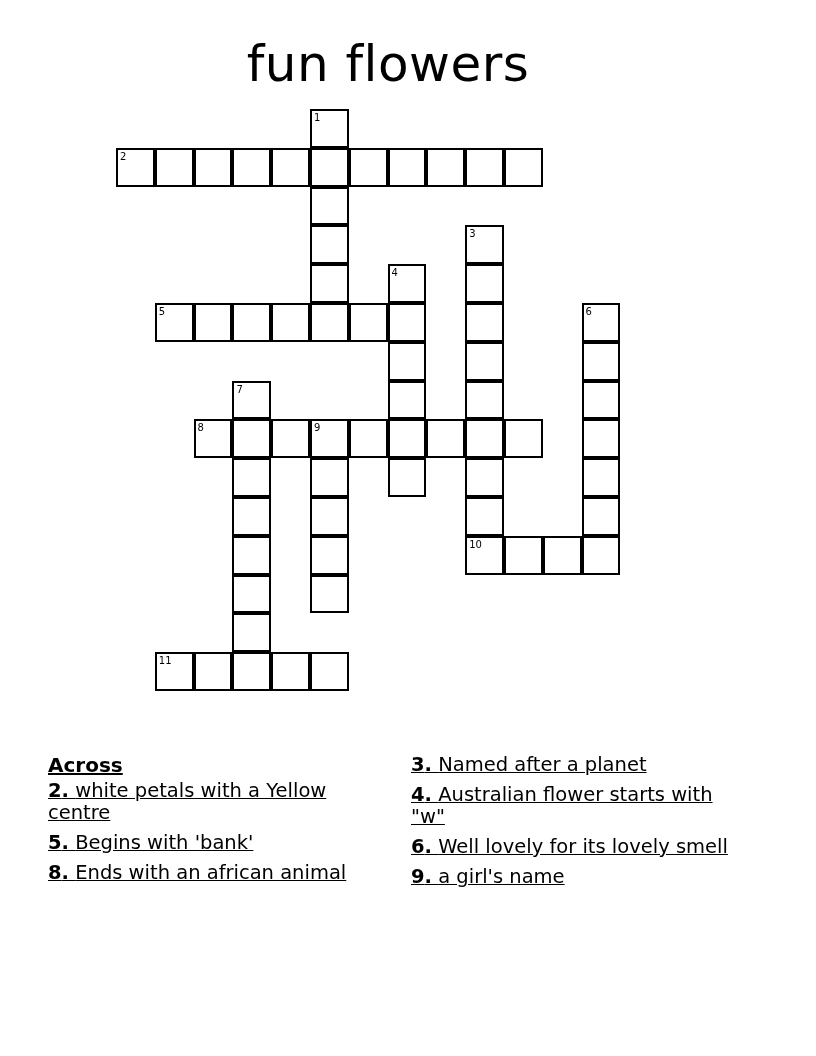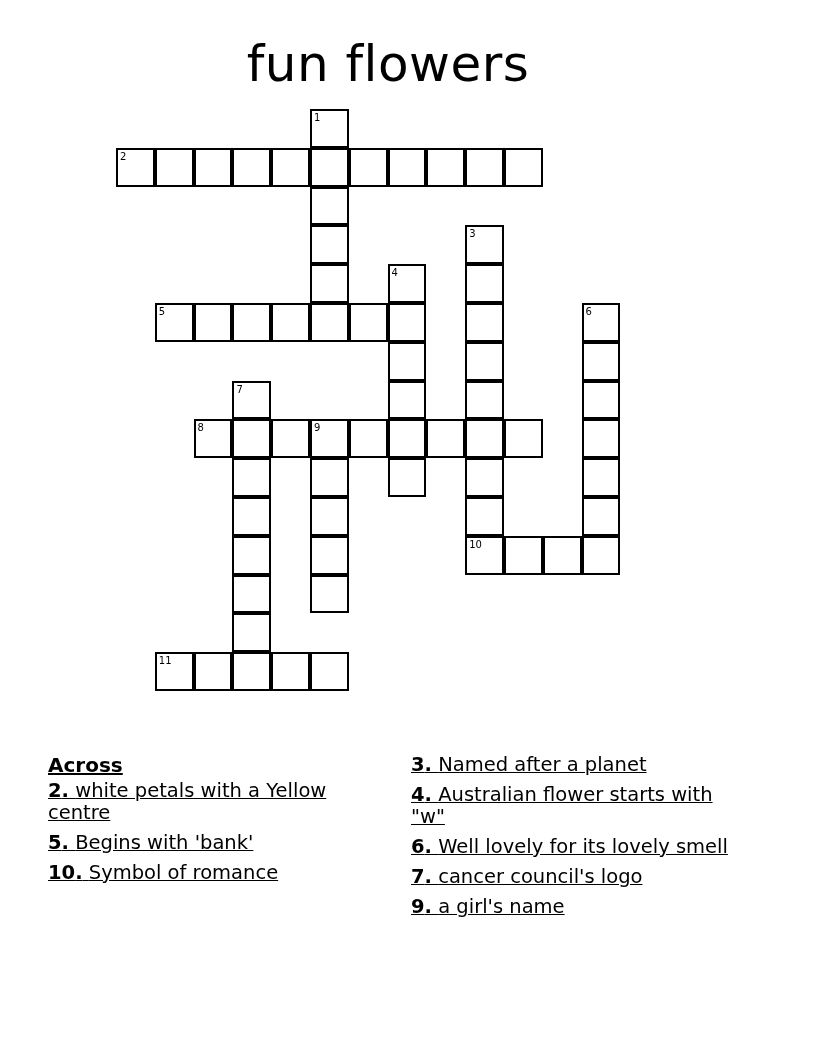--- a/index.html
+++ b/index.html
@@ -109,22 +109,21 @@
     </div>
     <div class="cell" style="left: 77.6px; top: 543.2px;"></div>
     <div class="cell" style="left: 155.2px; top: 543.2px;"></div>
     <div class="cell" style="left: 194px; top: 543.2px;"></div>
   </div>
 
 <div class="clues across">
   <h3>Across</h3>
   <div class="clue"><b>2</b><b>.</b> <span>white petals with a Yellow centre</span></div>
   <div class="clue"><b>5</b><b>.</b> <span>Begins with 'bank'</span></div>
-  <div class="clue"><b>10</b><b>.</b> <span>Symbol of romance</span></div>
+  <div class="clue"><b>8</b><b>.</b> <span>Ends with an african animal</span></div>
 </div>
 
 <div class="clues down">
   <div class="clue"><b>3</b><b>.</b> <span>Named after a planet</span></div>
   <div class="clue"><b>4</b><b>.</b> <span>Australian flower starts with "w"</span></div>
   <div class="clue"><b>6</b><b>.</b> <span>Well lovely for its lovely smell</span></div>
-  <div class="clue"><b>7</b><b>.</b> <span>cancer council's logo</span></div>
   <div class="clue"><b>9</b><b>.</b> <span>a girl's name</span></div>
 </div>
 
 </body></html>

